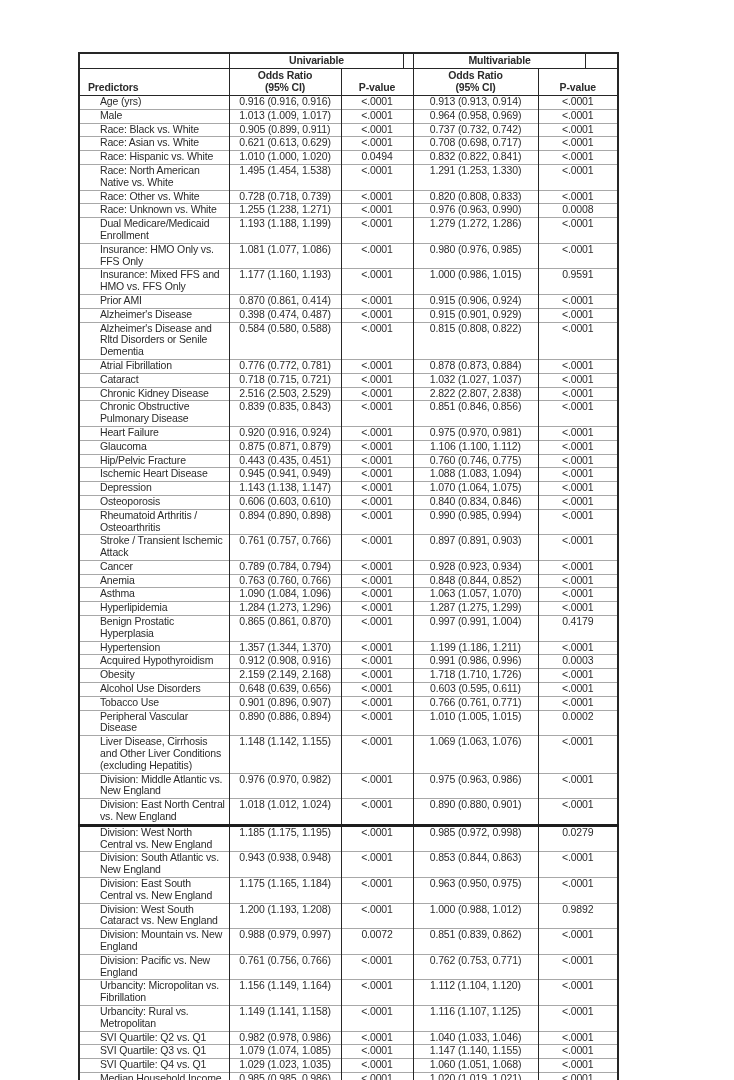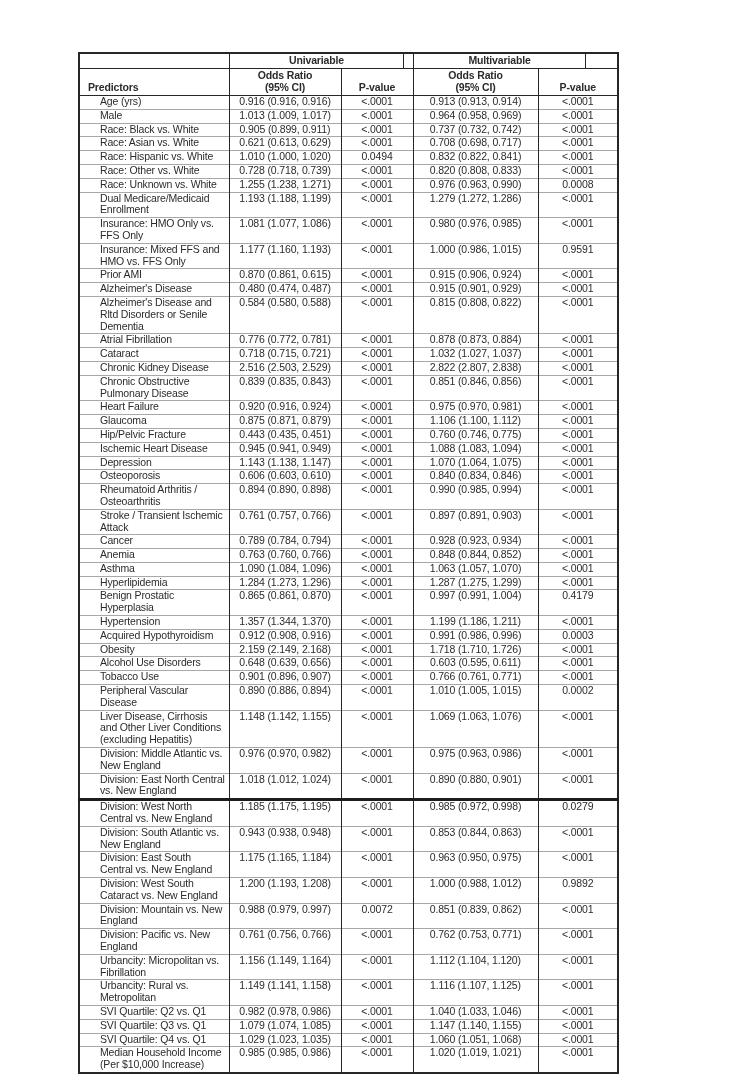--- a/index.html
+++ b/index.html
@@ -156,20 +156,27 @@
           <td class="num">&lt;.0001</td>
         </tr>
         <tr>
           <td class="pred">Race: Hispanic vs. White</td>
           <td class="num">1.010 (1.000, 1.020)</td>
           <td class="num">0.0494</td>
           <td class="num">0.832 (0.822, 0.841)</td>
           <td class="num">&lt;.0001</td>
         </tr>
         <tr>
+          <td class="pred">Race: North American Native vs. White</td>
+          <td class="num">1.495 (1.454, 1.538)</td>
+          <td class="num">&lt;.0001</td>
+          <td class="num">1.291 (1.253, 1.330)</td>
+          <td class="num">&lt;.0001</td>
+        </tr>
+        <tr>
           <td class="pred">Race: Other vs. White</td>
           <td class="num">0.728 (0.718, 0.739)</td>
           <td class="num">&lt;.0001</td>
           <td class="num">0.820 (0.808, 0.833)</td>
           <td class="num">&lt;.0001</td>
         </tr>
         <tr>
           <td class="pred">Race: Unknown vs. White</td>
           <td class="num">1.255 (1.238, 1.271)</td>
           <td class="num">&lt;.0001</td>
@@ -192,28 +199,28 @@
         </tr>
         <tr>
           <td class="pred">Insurance: Mixed FFS and HMO vs. FFS Only</td>
           <td class="num">1.177 (1.160, 1.193)</td>
           <td class="num">&lt;.0001</td>
           <td class="num">1.000 (0.986, 1.015)</td>
           <td class="num">0.9591</td>
         </tr>
         <tr>
           <td class="pred">Prior AMI</td>
-          <td class="num">0.870 (0.861, 0.615)</td>
+          <td class="num">0.870 (0.861, 0.414)</td>
           <td class="num">&lt;.0001</td>
           <td class="num">0.915 (0.906, 0.924)</td>
           <td class="num">&lt;.0001</td>
         </tr>
         <tr>
           <td class="pred">Alzheimer's Disease</td>
-          <td class="num">0.480 (0.474, 0.487)</td>
+          <td class="num">0.398 (0.474, 0.487)</td>
           <td class="num">&lt;.0001</td>
           <td class="num">0.915 (0.901, 0.929)</td>
           <td class="num">&lt;.0001</td>
         </tr>
         <tr>
           <td class="pred">Alzheimer's Disease and Rltd Disorders or Senile Dementia</td>
           <td class="num">0.584 (0.580, 0.588)</td>
           <td class="num">&lt;.0001</td>
           <td class="num">0.815 (0.808, 0.822)</td>
           <td class="num">&lt;.0001</td>

